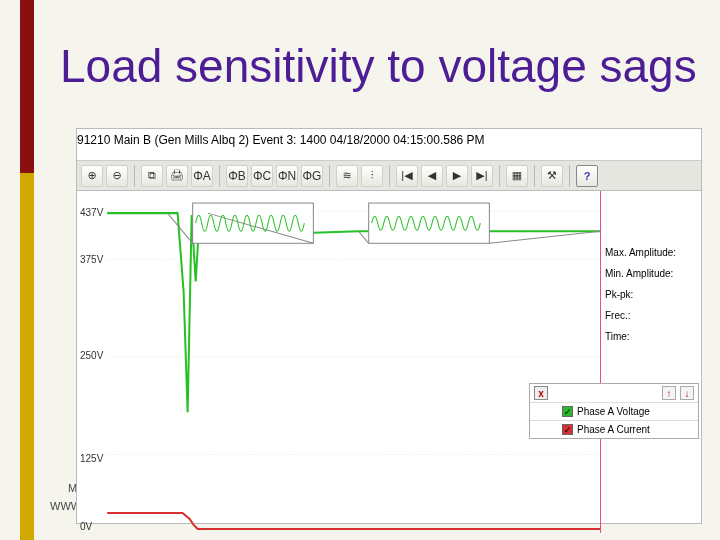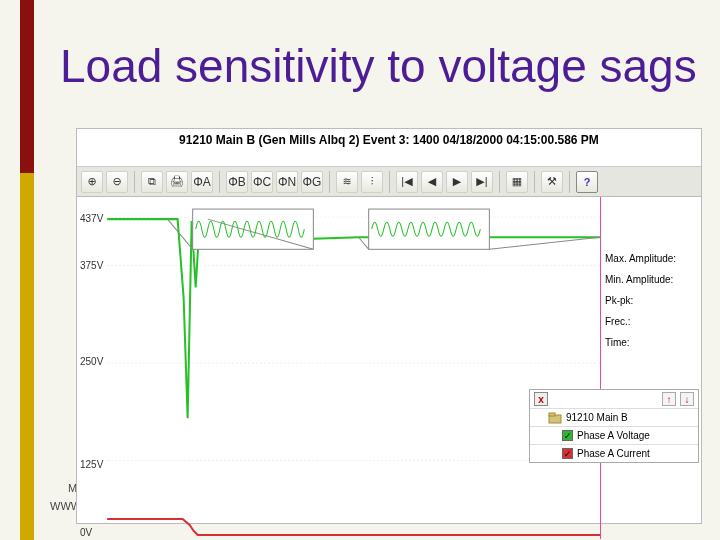--- a/index.html
+++ b/index.html
@@ -5,21 +5,21 @@
   * { box-sizing: border-box; margin: 0; padding: 0; }
   html, body { width: 720px; height: 540px; font-family: Arial, sans-serif; background: #f5f5ee; overflow: hidden; }
   .slide { position: relative; width: 720px; height: 540px; }
   .accent-bar { position: absolute; left: 20px; top: 0; width: 14px; height: 540px;
     background: linear-gradient(to bottom, #8a0f0f 0%, #8a0f0f 32%, #cfa800 32%, #cfa800 100%); }
   .slide-title { position: absolute; left: 60px; top: 42px; font-size: 46px; color: #4c1d95; font-family: "Comic Sans MS", cursive, sans-serif; line-height: 1.05; letter-spacing: 0px; }
   .footer-date { position: absolute; left: 68px; top: 482px; font-size: 11px; color: #444; }
   .footer-url  { position: absolute; left: 50px; top: 500px; font-size: 11px; color: #444; }
   .annotation  { position: absolute; left: 140px; top: 442px; font-size: 22px; color: #000; font-family: "Comic Sans MS", cursive, sans-serif; }
   .app-window { position: absolute; left: 76px; top: 128px; width: 626px; height: 396px; background: #fff; border: 1px solid #bbb; }
-  .titlebar { height: 38px; background: #fff; text-align: center; font-size: 12px; font-weight: bold; line-height: 22px; border-bottom: 1px solid #ccc; overflow: hidden; white-space: nowrap; }
+  .titlebar { height: 32px; background: #fff; text-align: left; font-size: 12px; font-weight: normal; line-height: 22px; border-bottom: 1px solid #ccc; overflow: hidden; white-space: nowrap; }
   .toolbar { height: 30px; background: #e6e6e0; border-bottom: 1px solid #bbb; display: flex; align-items: center; padding: 0 4px; gap: 3px; }
   .toolbar .sep { width: 1px; height: 22px; background: #bbb; margin: 0 3px; }
   .tbtn { width: 22px; height: 22px; border: 1px solid #d0d0c8; background: linear-gradient(#fefefe,#e8e8e0); border-radius: 2px; display: flex; align-items: center; justify-content: center; font-size: 11px; color: #333; cursor: pointer; }
   .help { border: 1px solid #888; color: #4a2fbd; font-weight: bold; }
   .small { font-size: 12px; }
   .content { position: relative; height: calc(100% - 52px); display: flex; }
   .plot-area { flex: 1 1 auto; position: relative; border-right: 1px solid #ec4899; }
   .ylabel { position: absolute; left: 3px; font-size: 10px; color: #333; transform: translateY(-50%); }
   .side { width: 100px; padding: 16px 4px; font-size: 10px; color: #000; margin-top: 40px; }
   .side .lbl { margin-bottom: 10px; white-space: nowrap; }
@@ -113,29 +113,20 @@
         <div class="lbl">Time:</div>
       </div>
 
       <div class="legend">
         <div class="legend-row">
           <div class="xbtn">x</div>
           <div style="flex:1"></div>
           <div class="arrow">↑</div>
           <div class="arrow">↓</div>
         </div>
-        <div class="legend-row" style="padding-left:18px">
-          <div class="legend-icon">
-            <svg width="14" height="12">
-                <rect x="1" y="3" width="12" height="8" fill="#d4c47a" stroke="#a58a30"></rect>
-                <rect x="1" y="1" width="6" height="3" fill="#d4c47a" stroke="#a58a30"></rect>
-              </svg>
-          </div>
-          <span>91210 Main B</span>
-        </div>
         <div class="legend-row" style="padding-left:32px">
           <div class="chk g">✓</div>
           <span>Phase A Voltage</span>
         </div>
         <div class="legend-row" style="padding-left:32px">
           <div class="chk r">✓</div>
           <span>Phase A Current</span>
         </div>
       </div>
     </div>

